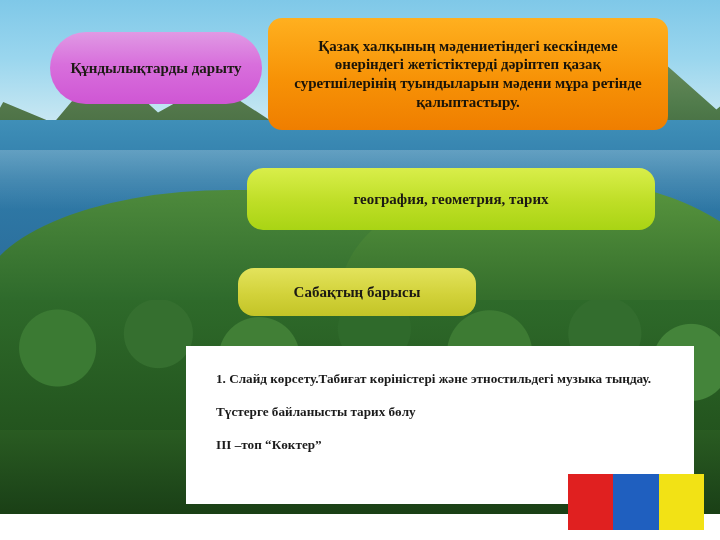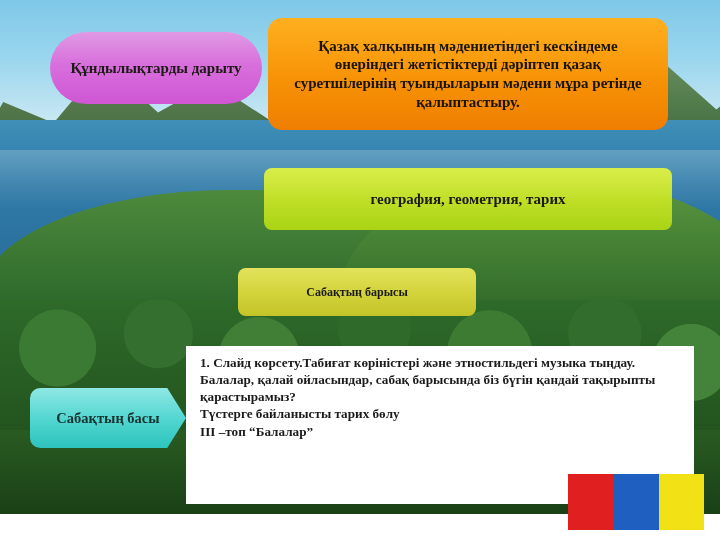--- a/index.html
+++ b/index.html
@@ -126,34 +126,34 @@
   }
   .inter-box {
     left: 28px; top: 152px;
     width: 220px; height: 96px;
     background: linear-gradient(to bottom, #e49ce8 0%, #d978de 50%, #d05fd6 100%);
     border-radius: 8px;
     font-size: 15px;
     color: #1c1a14;
   }
   .subjects-box {
-    left: 264px; top: 168px;
+    left: 247px; top: 168px;
     width: 408px; height: 62px;
     background: linear-gradient(to bottom, #d9ee4a 0%, #bede26 55%, #a9d414 100%);
-    border-radius: 8px;
+    border-radius: 16px;
     font-size: 15px;
     color: #1c1a14;
     text-align: center;
   }
   .lesson-flow-box {
     left: 238px; top: 268px;
     width: 238px; height: 48px;
     background: linear-gradient(to bottom, #e3e35c 0%, #d2d23a 55%, #c3c427 100%);
-    border-radius: 8px;
-    font-size: 12px;
+    border-radius: 16px;
+    font-size: 15px;
     color: #1c1a14;
   }
   .lesson-start-box {
     left: 30px; top: 388px;
     width: 156px; height: 60px;
     background: linear-gradient(to bottom, #8fe8e4 0%, #4fd5cf 55%, #2ec3bd 100%);
     border-radius: 10px 10px 10px 10px;
     clip-path: polygon(0 0, 88% 0, 100% 50%, 88% 100%, 0 100%);
     font-size: 14.5px;
     color: #17312f;
@@ -164,21 +164,21 @@
     width: 508px; height: 158px;
     background: #ffffff;
     box-sizing: border-box;
     padding: 8px 12px 6px 14px;
     font-size: 13.2px;
     line-height: 1.3;
     color: #1b1b1b;
     font-weight: bold;
   }
   .content-panel p {
-    margin: 0;
+    margin: 16px;
   }
   .flag {
     position: absolute;
     right: 16px;
     bottom: 10px;
     width: 136px;
     height: 56px;
     display: flex;
   }
   .flag span {
@@ -204,27 +204,25 @@
 
   <div class="box values-box">Құндылықтарды дарыту</div>
 
   <div class="box goal-box">Қазақ халқының мәдениетіндегі кескіндеме өнеріндегі жетістіктерді дәріптеп қазақ суретшілерінің туындыларын мәдени мұра ретінде қалыптастыру.</div>
 
 
   <div class="box subjects-box">география, геометрия, тарих</div>
 
   <div class="box lesson-flow-box">Сабақтың барысы</div>
 
-  <div class="box lesson-start-box">Сабақтың басы</div>
 
   <div class="content-panel">
     <p>1. Слайд көрсету.Табиғат көріністері және этностильдегі музыка тыңдау.</p>
-    <p>Балалар, қалай ойласындар, сабақ барысында біз бүгін қандай тақырыпты қарастырамыз?</p>
     <p>Түстерге байланысты тарих бөлу</p>
-    <p>III –топ “Балалар”</p>
+    <p>III –топ “Көктер”</p>
   </div>
 
   <div class="flag">
     <span style="background: rgb(224, 32, 32);"></span>
     <span style="background: rgb(31, 95, 191);"></span>
     <span style="background: rgb(242, 226, 21);"></span>
   </div>
 
 </div>
 

